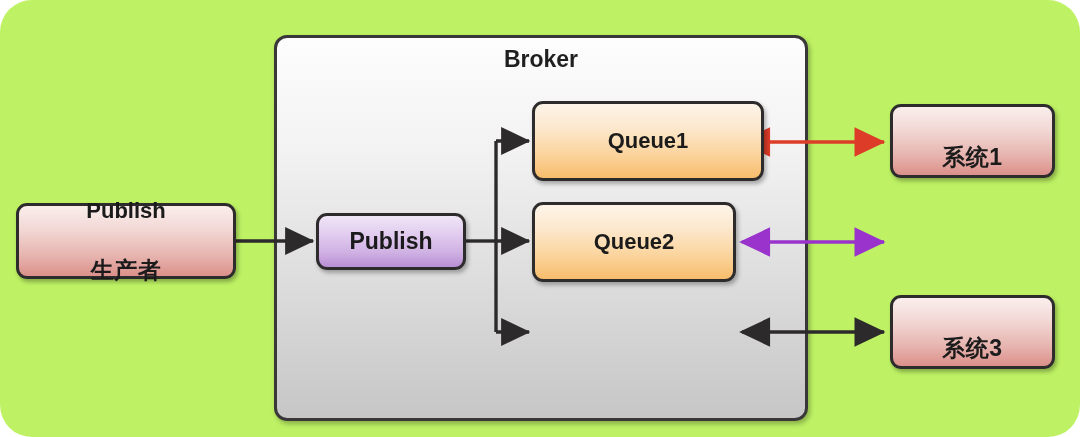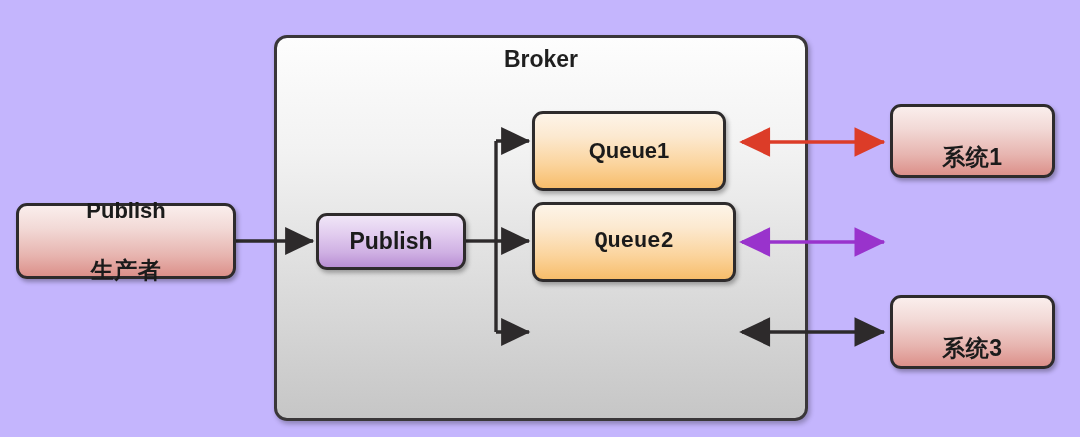--- a/index.html
+++ b/index.html
@@ -7,22 +7,23 @@
     padding: 0;
     background: #ffffff;
   }
   body {
     font-family: "Liberation Sans", "DejaVu Sans", sans-serif;
   }
   #canvas {
     position: relative;
     width: 1080px;
     height: 437px;
-    background: #c4b5fd;
+    background: #bef264;
     overflow: hidden;
+    border-radius: 32px;
   }
 
   
   .node {
     position: absolute;
     box-sizing: border-box;
     border: 3px solid #2e2b2c;
     border-radius: 11px;
     display: flex;
     flex-direction: column;
@@ -85,24 +86,24 @@
 
   <div class="node pink" style="left:16px; top:203px; width:220px; height:76px;">
     <div class="node-label sub">Publish</div>
     <div class="node-label cn">生产者</div>
   </div>
 
   <div class="node purple" style="left:316px; top:213px; width:150px; height:57px;">
     <div class="exchange-label">Publish</div>
   </div>
 
-  <div class="node amber" style="left:532px; top:101px; width:194px; height:80px;margin-top:10px;">
+  <div class="node amber" style="left:532px; top:101px; width:232px; height:80px;">
     <div class="node-label">Queue1</div>
   </div>
-  <div class="node amber" style="left:532px; top:202px; width:204px; height:80px;font-family:Liberation Mono, monospace;">
+  <div class="node amber" style="left:532px; top:202px; width:204px; height:80px;">
     <div class="node-label">Queue2</div>
   </div>
 
   <div class="node pink" style="left:890px; top:104px; width:165px; height:74px;">
     <div class="node-label cn">系统1</div>
   </div>
   <div class="node pink" style="left:890px; top:295px; width:165px; height:74px;">
     <div class="node-label cn">系统3</div>
   </div>
 

